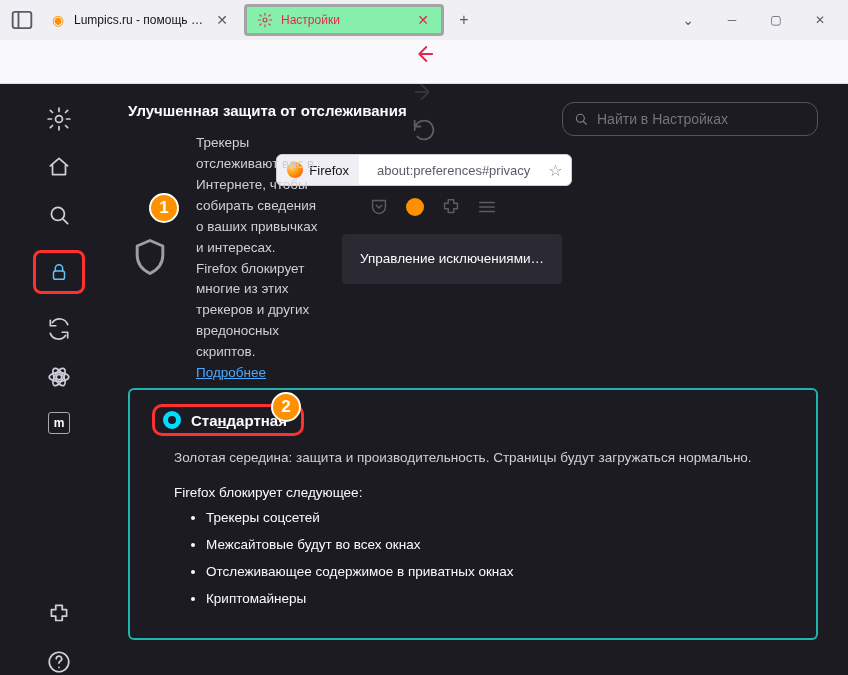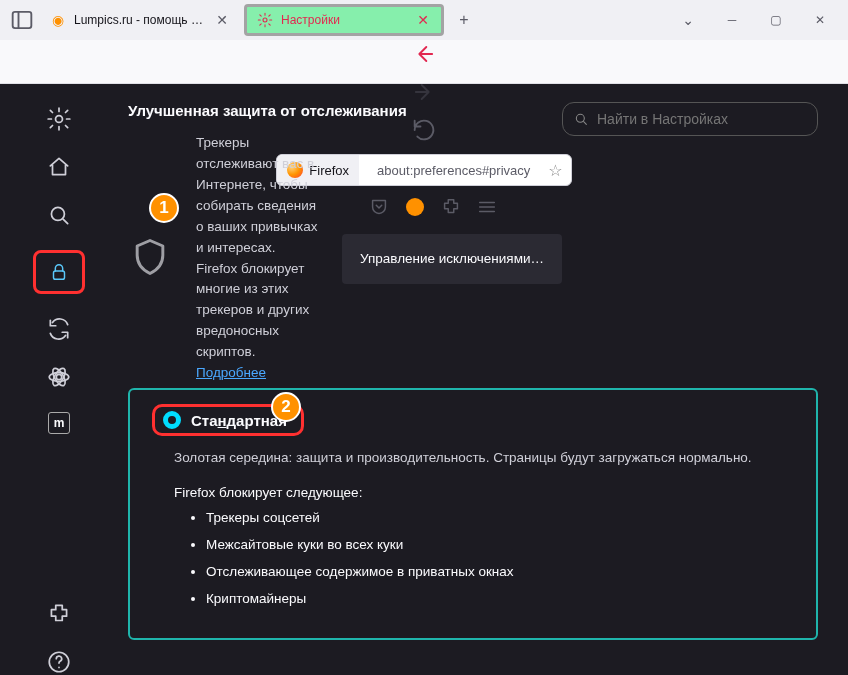--- a/index.html
+++ b/index.html
@@ -241,19 +241,19 @@
           <span>2</span>
         </div>
       <div class="option-head">
         <span class="radio"></span>
         <span class="option-title"><span>Ста</span><span class="underline-char">н</span><span>дартная</span></span>
       </div>
       <p class="option-desc">Золотая середина: защита и производительность. Страницы будут загружаться нормально.</p>
       <p class="block-hdr">Firefox блокирует следующее:</p>
       <ul class="block-list">
         <li>Трекеры соцсетей</li>
-        <li>Межсайтовые куки во всех куки</li>
+        <li>Межсайтовые будут во всех окнах</li>
         <li>Отслеживающее содержимое в приватных окнах</li>
         <li>Криптомайнеры</li>
       </ul>
     </div>
   </div>
 </div>
 
 </body></html>

